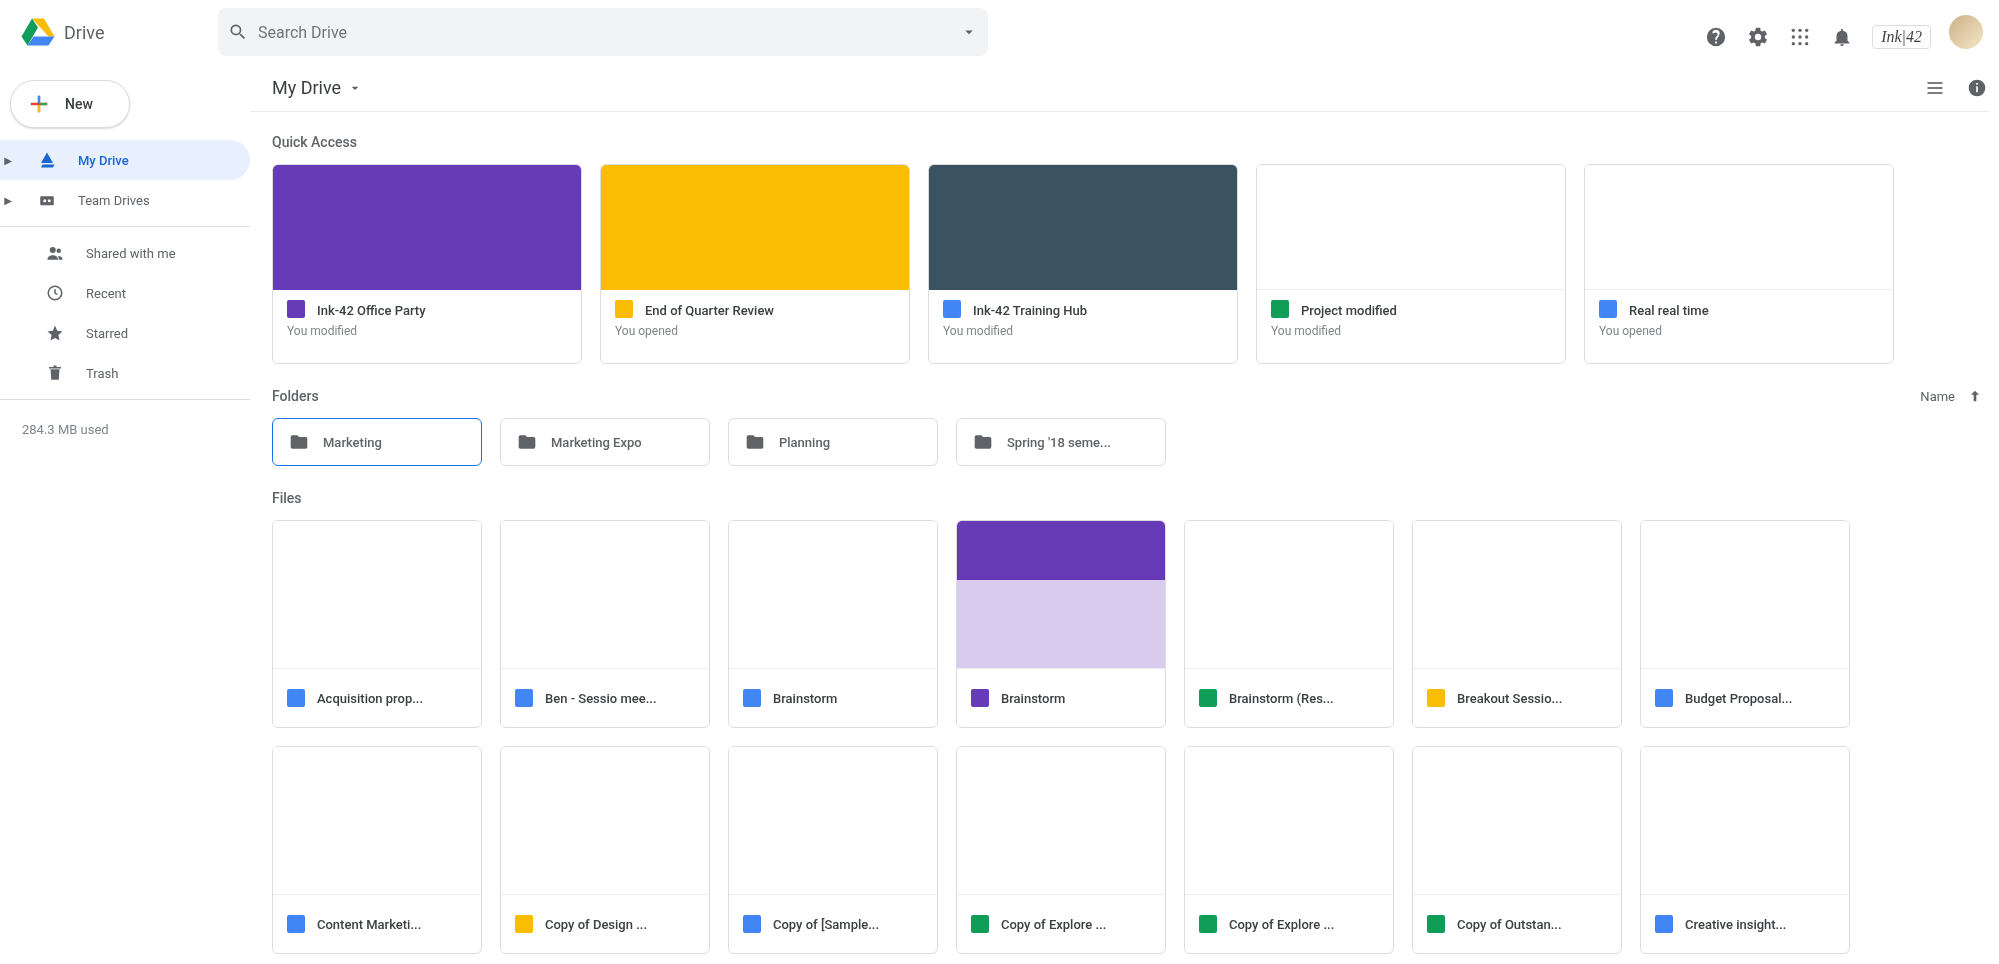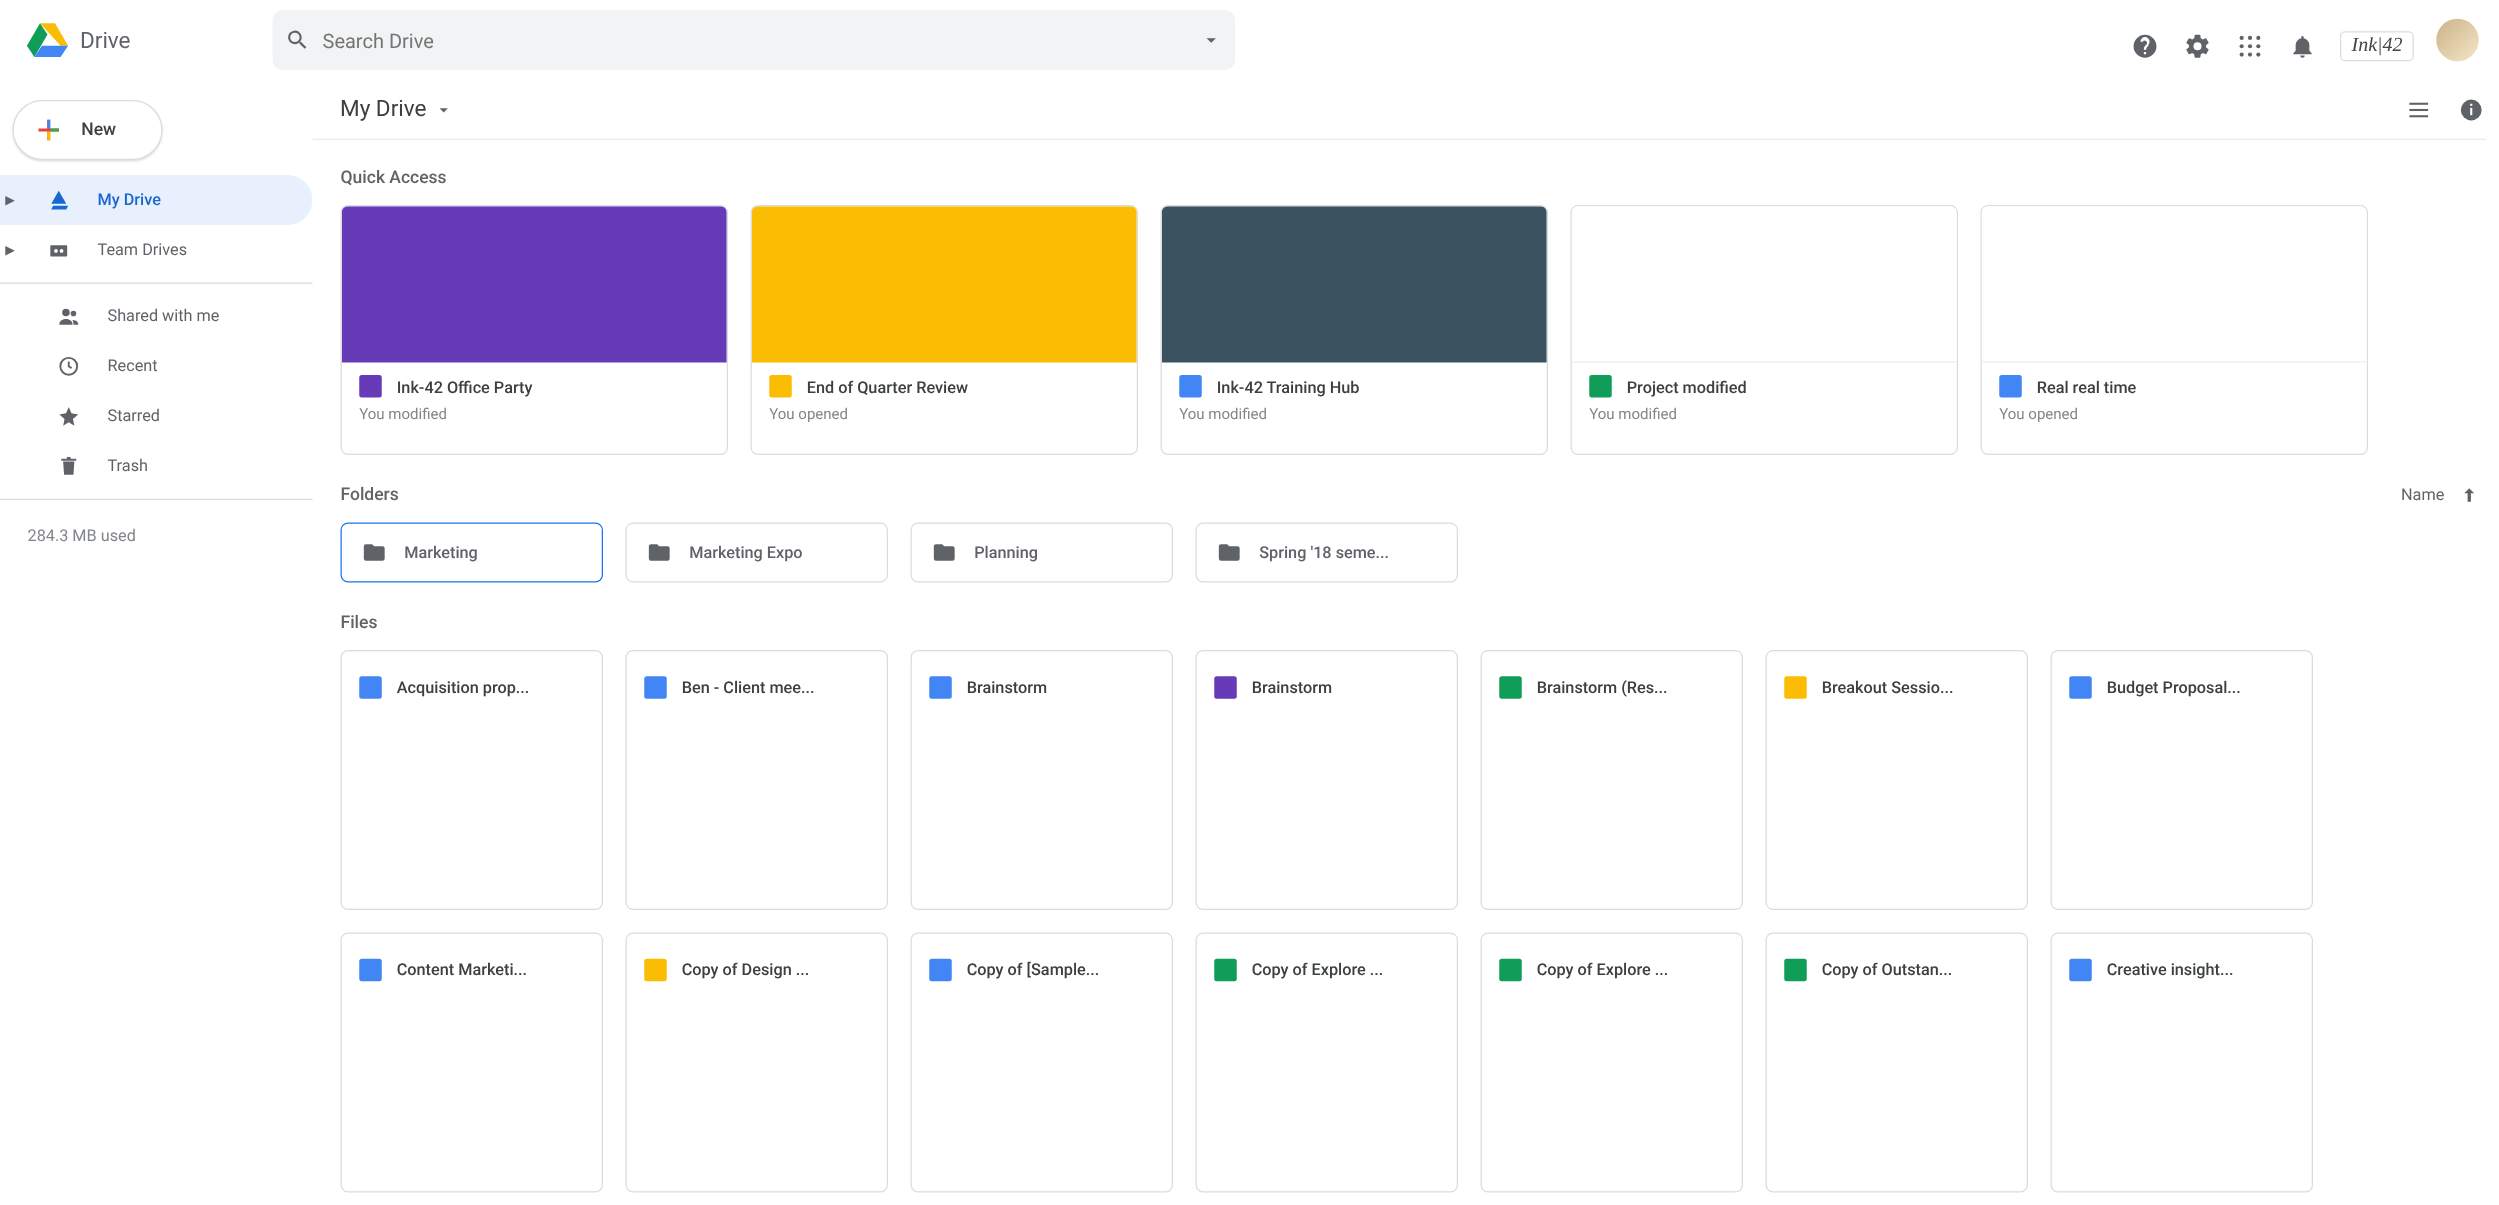--- a/index.html
+++ b/index.html
@@ -41,21 +41,21 @@
 .qa-card{width:310px;height:200px;border:1px solid #dadce0;border-radius:6px;overflow:hidden;cursor:pointer;background:#fff;display:flex;flex-direction:column;}
 .qa-thumb{height:125px;width:100%;}
 .qa-meta{padding:10px 14px;}
 .qa-title{display:flex;align-items:flex-end;gap:12px;font-size:13px;font-weight:500;color:#3c4043;}
 .qa-sub{font-size:12px;color:#80868b;margin-top:6px;padding-left:0;}
 .fld-head{display:flex;align-items:center;margin-bottom:14px;}
 .fld-sort{margin-left:auto;display:flex;align-items:center;gap:12px;color:#5f6368;font-size:13px;padding-right:6px;}
 .folder{width:210px;height:48px;border:1px solid #dadce0;border-radius:6px;display:flex;align-items:center;gap:14px;padding:0 16px;cursor:pointer;background:#fff;color:#5f6368;font-weight:500;font-size:13px;white-space:nowrap;overflow:hidden;text-overflow:ellipsis;}
 .folder.selected{border-color:#1a73e8;}
 .file-grid{display:flex;gap:18px;flex-wrap:wrap;}
-.file-card{width:210px;height:208px;border:1px solid #dadce0;border-radius:6px;background:#fff;cursor:pointer;display:flex;flex-direction:row;overflow:hidden;}
+.file-card{width:210px;height:208px;border:1px solid #dadce0;border-radius:6px;background:#fff;cursor:pointer;display:flex;flex-direction:column;overflow:hidden;}
 .file-thumb{height:148px;background:#fff;border-bottom:1px solid #eee;}
 .file-meta{height:58px;display:flex;align-items:center;gap:12px;padding:0 14px;font-size:13px;color:#3c4043;font-weight:500;white-space:nowrap;overflow:hidden;}
 .file-meta span{overflow:hidden;text-overflow:ellipsis;}
 .ftype{width:18px;height:18px;border-radius:2px;flex-shrink:0;}
 .t-docs{background:#4285f4;}
 .t-slides{background:#fbbc04;}
 .t-sheets{background:#0f9d58;}
 .t-forms{background:#673ab7;}
 </style>
 </head>
@@ -317,21 +317,21 @@
               <div class="file-thumb" style="background:#fff;"></div>
    <div class="file-meta">
                 <div class="ftype t-docs"></div>
                 <span>Acquisition prop...</span>
               </div>
             </div>
             <div class="file-card">
               <div class="file-thumb" style="background:#fff;"></div>
    <div class="file-meta">
                 <div class="ftype t-docs"></div>
-                <span>Ben - Client mee...</span>
+                <span>Ben - Sessio mee...</span>
               </div>
             </div>
             <div class="file-card">
               <div class="file-thumb" style="background:#fff;"></div>
    <div class="file-meta">
                 <div class="ftype t-docs"></div>
                 <span>Brainstorm</span>
               </div>
             </div>
             <div class="file-card">

